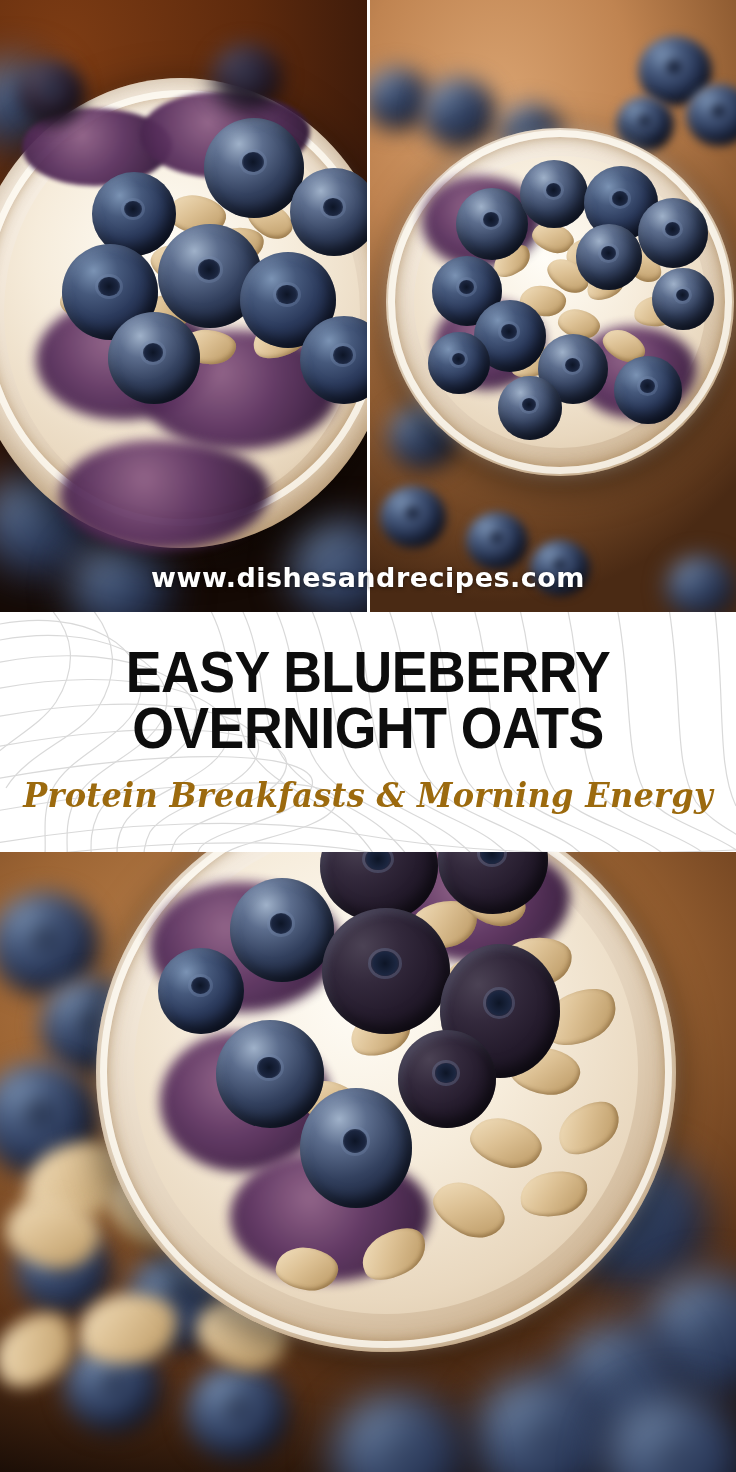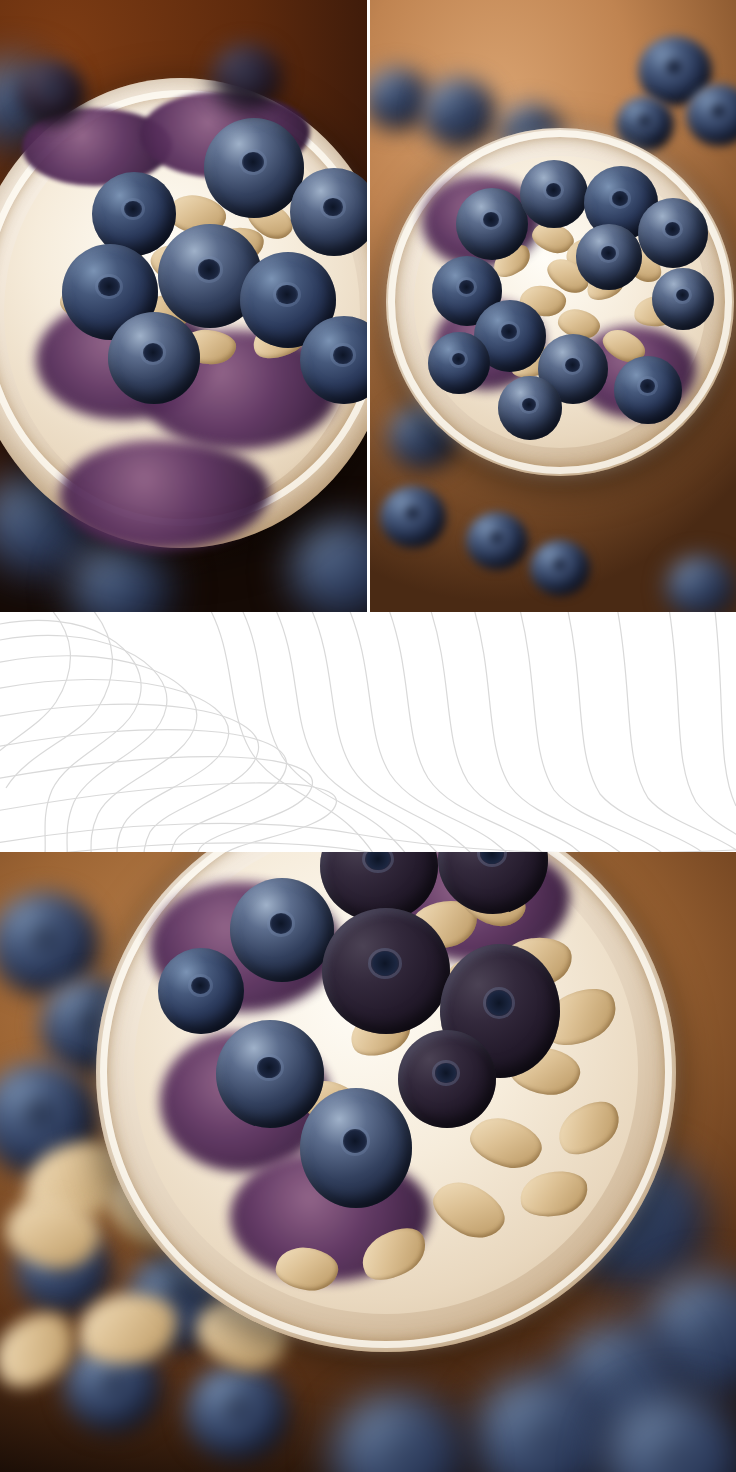--- a/index.html
+++ b/index.html
@@ -263,20 +263,21 @@
       <div class="berry bloom" style="left:206px;top:224px;width:66px;height:66px;"></div>
       <div class="berry" style="left:104px;top:300px;width:72px;height:72px;"></div>
       <div class="berry bloom" style="left:168px;top:334px;width:70px;height:70px;"></div>
       <div class="berry" style="left:244px;top:356px;width:68px;height:68px;"></div>
       <div class="berry bloom" style="left:282px;top:268px;width:62px;height:62px;"></div>
       <div class="berry" style="left:58px;top:332px;width:62px;height:62px;"></div>
       <div class="berry bloom" style="left:128px;top:376px;width:64px;height:64px;"></div>
     </div>
   </div>
 
+  <div class="watermark">www.dishesandrecipes.com</div>
 
   <div class="band">
     <div class="band-lines">
       <svg viewBox="0 0 736 240" preserveAspectRatio="none" aria-hidden="true">
         <g fill="none" stroke="#d9d9d9" stroke-width="1.2">
           <path d="M -10 14 C 90 -8 150 40 140 84 C 132 126 70 140 52 178 C 40 206 48 230 44 252"></path>
           <path d="M -10 30 C 100 6 176 52 166 96 C 158 138 92 152 74 190 C 62 218 70 238 66 256"></path>
           <path d="M -10 52 C 116 26 206 66 196 110 C 188 152 116 166 98 202 C 86 228 94 244 90 258"></path>
           <path d="M -10 78 C 130 50 238 82 228 126 C 220 166 142 180 124 212 C 112 234 120 248 116 260"></path>
           <path d="M -10 106 C 146 76 268 98 258 140 C 250 178 168 192 150 220 C 140 240 146 252 142 262"></path>
@@ -297,20 +298,27 @@
           <path d="M 668 -10 C 684 84 672 148 696 190 C 714 214 742 222 760 240"></path>
           <path d="M 714 -10 C 726 88 716 152 736 194"></path>
           <path d="M 86 -10 C 120 26 118 64 98 96 C 78 126 28 140 6 176"></path>
           <path d="M 44 -10 C 78 22 76 58 56 90 C 36 120 -8 134 -26 168"></path>
           <path d="M -10 232 C 120 210 258 204 356 222 C 448 238 560 246 736 238"></path>
           <path d="M -10 250 C 130 230 270 224 368 240 C 460 254 572 258 736 252"></path>
         </g>
       </svg>
     </div>
 
+    <div class="band-inner">
+      <div class="title">
+        <span class="l1">EASY BLUEBERRY</span>
+        <span class="l2">OVERNIGHT OATS</span>
+      </div>
+      <div class="subtitle">Protein Breakfasts &amp; Morning Energy</div>
+    </div>
   </div>
 
   <div class="photo-bottom">
     <div class="scene bg-wood-mid"></div>
 
     <div class="berry softest" style="left:560px;top:300px;width:150px;height:140px;"></div>
     <div class="berry softest" style="left:640px;top:420px;width:140px;height:132px;"></div>
     <div class="berry softest" style="left:556px;top:470px;width:130px;height:124px;"></div>
     <div class="berry softest" style="left:470px;top:520px;width:150px;height:140px;"></div>
     <div class="berry softest" style="left:600px;top:540px;width:150px;height:142px;"></div>

